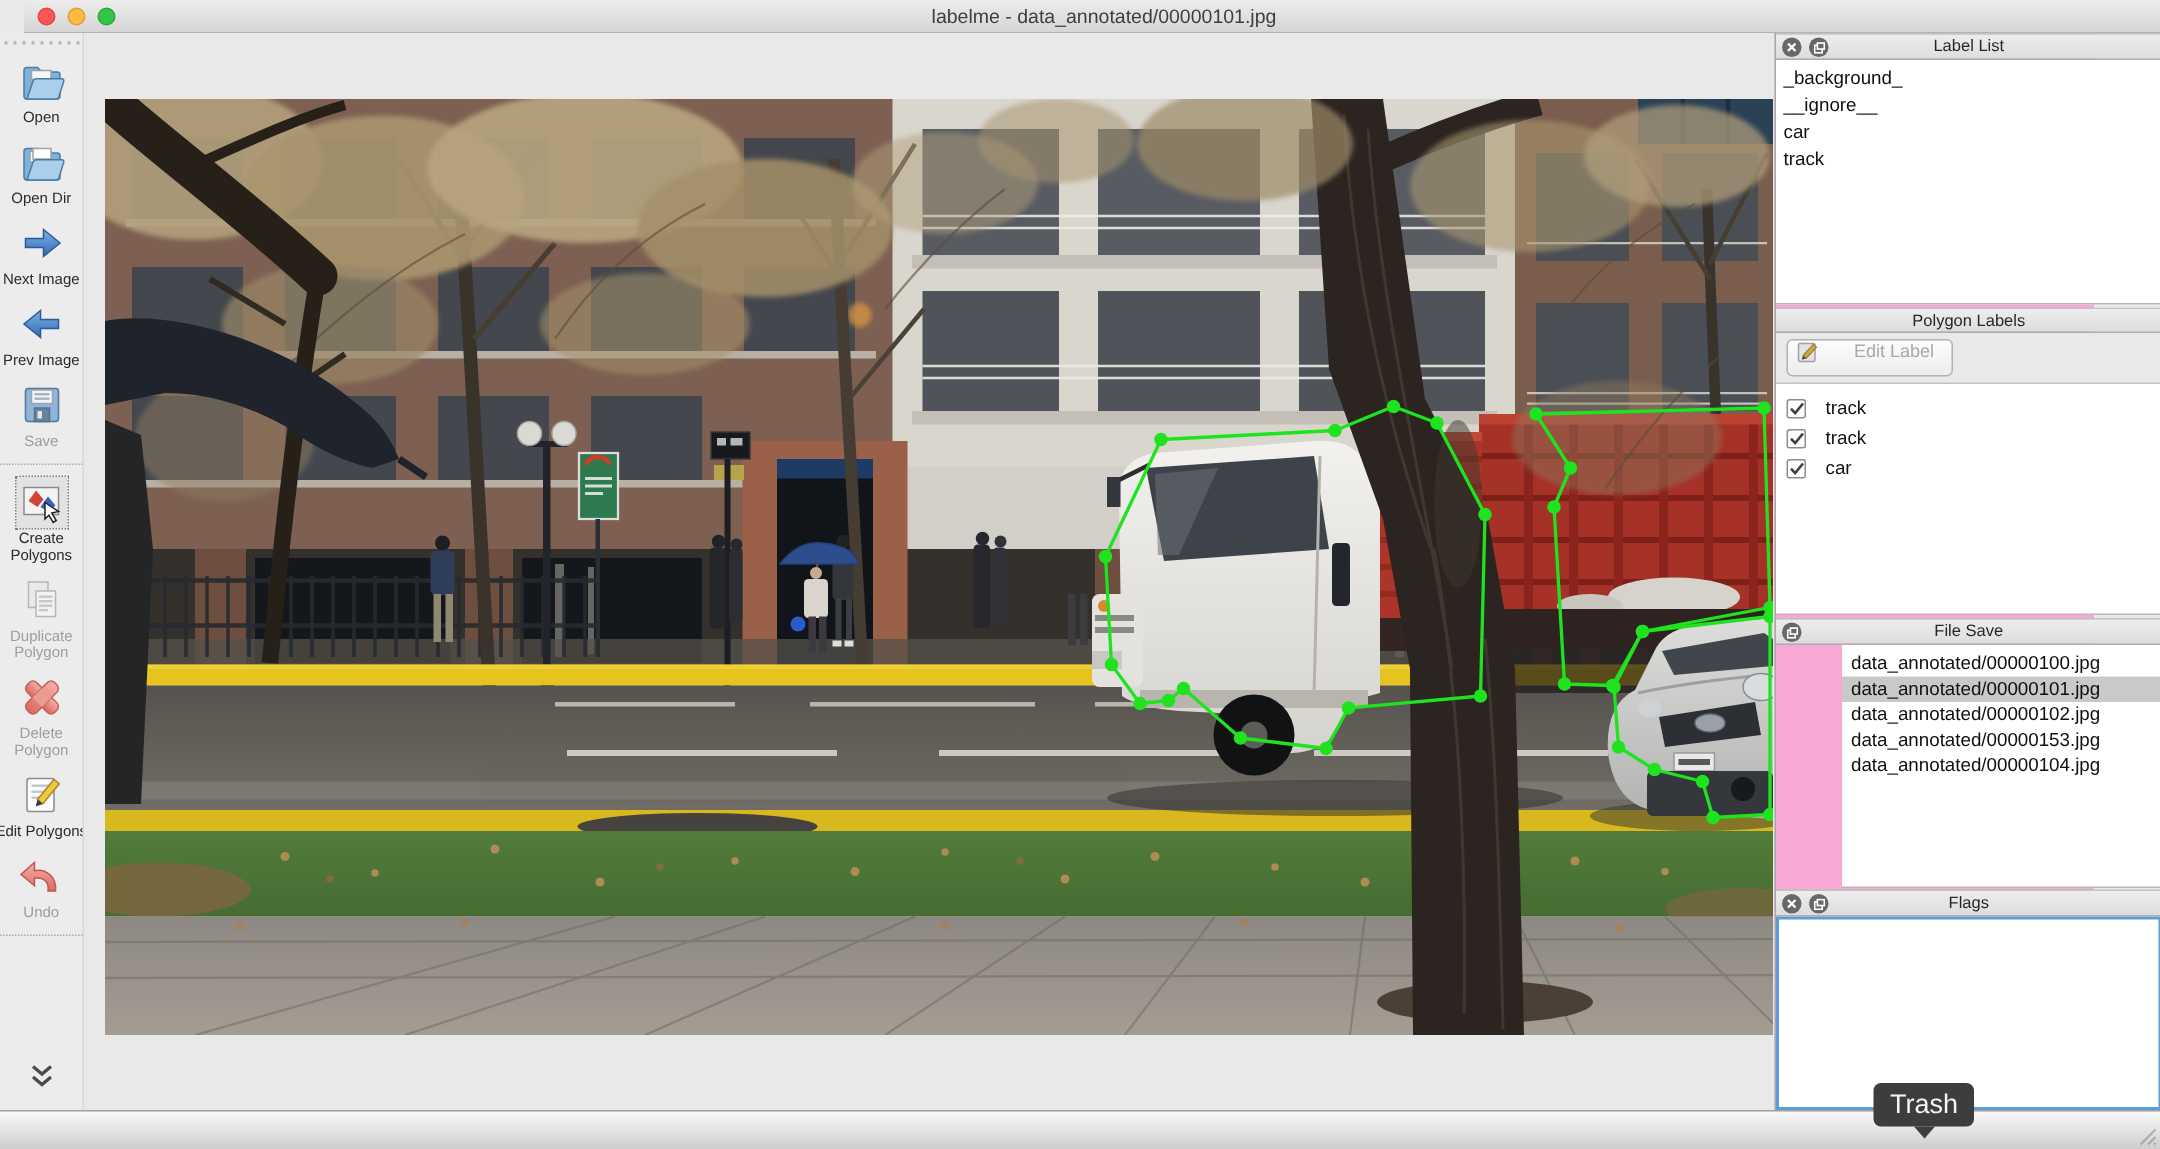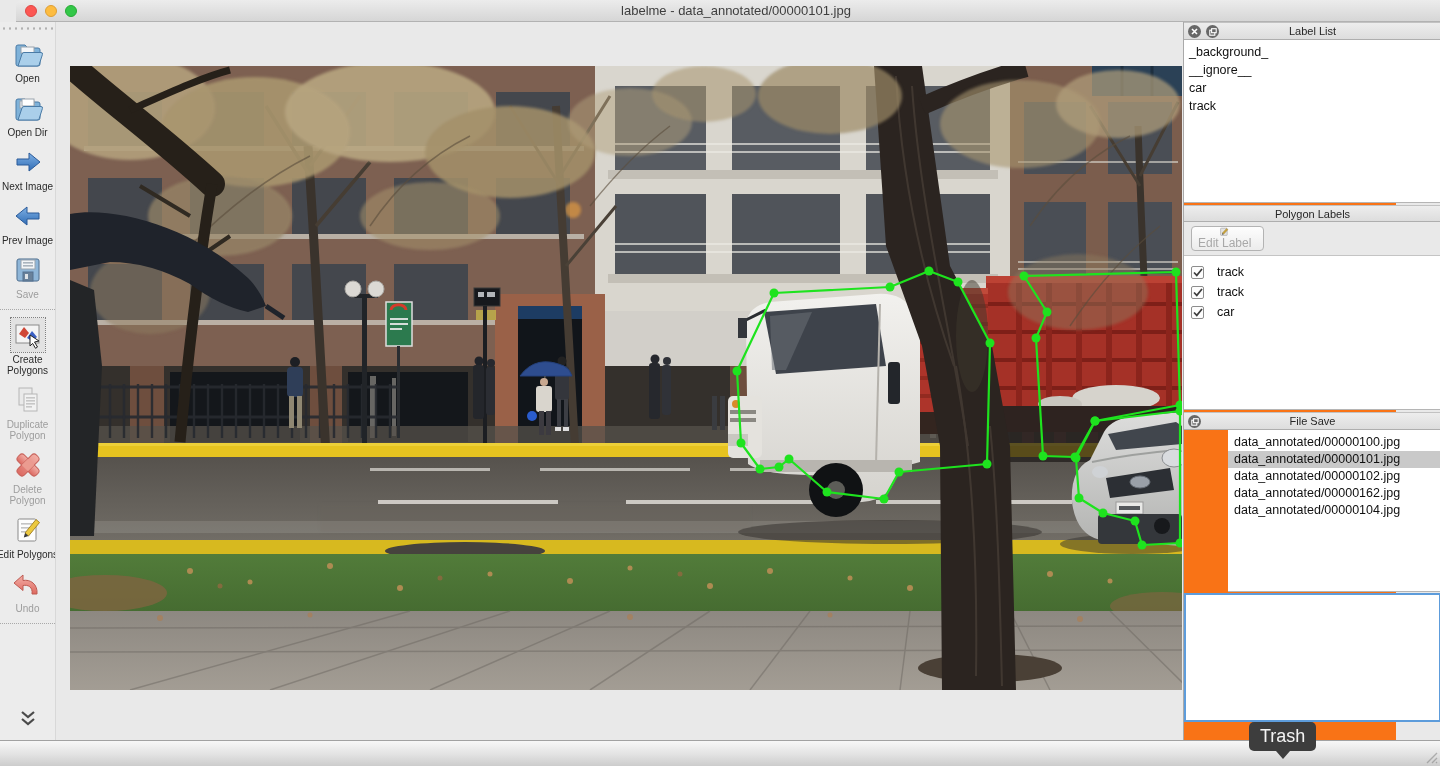--- a/index.html
+++ b/index.html
@@ -41,41 +41,41 @@
   .tb-spacer { flex:1; }
   .tb-expand { margin-bottom:8px; }
 
   
   .canvas { position:absolute; left:70px; top:0; width:1113px; height:718px;
     background:#e9e9e9; overflow:hidden; }
   .photo { position:absolute; left:0; top:44px; width:1112px; height:624px; display:block; }
 
   
   .dock { position:absolute; left:1183px; top:0; width:213px; height:718px;
-    background:#f97316; border-left:1px solid #a9a9a9; }
+    background:#f9a8d4; border-left:1px solid #a9a9a9; }
   .panel { position:absolute; left:0; width:257px; }
   .phead { position:relative; height:18px; background:linear-gradient(#ededed,#dddddd);
     border-top:1px solid #c2c2c2; border-bottom:1px solid #aeaeae; }
   .phead .ptitle { display:block; text-align:center; font-size:11px; color:#262626;
     line-height:17px; }
   .hbtns { position:absolute; left:4px; top:2px; display:flex; gap:5px; }
   .hbtn { width:13px; height:13px; border-radius:50%; background:#686868;
     display:flex; align-items:center; justify-content:center; }
   .hbtn svg { display:block; }
   .plist { background:#ffffff; border-bottom:1px solid #b5b5b5; overflow:hidden; }
   .lrow { height:18px; line-height:18px; padding-left:5px; font-size:12.5px; color:#101010;
     white-space:nowrap; }
   .frow { height:17px; line-height:17px; padding-left:6px; font-size:12.5px; color:#101010;
     white-space:nowrap; }
   .frow.selected { background:#c9c9c9; }
   .editrow { height:34px; background:#e9e9e9; border-bottom:1px solid #c4c4c4;
     display:flex; align-items:center; padding-left:7px; }
-  .editbtn { display:inline-flex; align-items:center; gap:0; height:25px;
+  .editbtn { display:inline-flex; gap:23px; height:25px;
     padding:0 12px 0 6px; background:linear-gradient(#fdfdfd,#ececec);
-    border:1px solid #b3b3b3; border-radius:4px; font-size:12px; color:#a8a8a8;flex-direction:column; }
+    border:1px solid #b3b3b3; border-radius:4px; font-size:12px; color:#a8a8a8; }
   .prow { height:20px; display:flex; align-items:center; padding-left:7px; }
   .cbox { width:13px; height:13px; background:#fdfdfd; border:1px solid #8d8d8d;
     border-radius:2px; display:flex; align-items:center; justify-content:center; }
   .prow .plbl { margin-left:13px; font-size:12.5px; color:#101010; }
   .flagsbody { background:#ffffff; border:2px solid #5d9cdb; }
 
   
   .statusbar { position:absolute; left:0; top:740px; width:1440px; height:26px;
     background:linear-gradient(#f8f8f8 0%, #e2e2e2 55%, #cccccc 100%);
     border-top:1px solid #a2a2a2; z-index:30; }
@@ -763,26 +763,42 @@
                 <rect x="2.6" y="0.7" width="4.6" height="4" fill="#686868" stroke="#fff" stroke-width="1.1"></rect>
                 </svg>
             </span>
           </div>
           <span class="ptitle">File Save</span>
         </div>
         <div class="plist" style="height:162px; padding-top:4px;margin-left:44px;">
           <div class="frow">data_annotated/00000100.jpg</div>
           <div class="frow selected">data_annotated/00000101.jpg</div>
           <div class="frow">data_annotated/00000102.jpg</div>
-          <div class="frow">data_annotated/00000162.jpg</div>
+          <div class="frow">data_annotated/00000153.jpg</div>
           <div class="frow">data_annotated/00000104.jpg</div>
         </div>
       </div>
 
       <div class="panel" style="top:571px;">
+        <div class="phead">
+          <div class="hbtns">
+            <span class="hbtn">
+              <svg width="7" height="7" viewBox="0 0 7 7">
+                <path d="M1,1 L6,6 M6,1 L1,6" stroke="#fff" stroke-width="1.6"></path>
+                </svg>
+            </span>
+            <span class="hbtn">
+              <svg width="8" height="8" viewBox="0 0 8 8">
+                <rect x="0.8" y="2.2" width="5" height="5" fill="none" stroke="#fff" stroke-width="1.1"></rect>
+                <rect x="2.6" y="0.7" width="4.6" height="4" fill="#686868" stroke="#fff" stroke-width="1.1"></rect>
+                </svg>
+            </span>
+          </div>
+          <span class="ptitle">Flags</span>
+        </div>
         <div class="flagsbody" style="height:129px;"></div>
       </div>
     </div>
   </div>
 
   <div class="statusbar">
     <svg class="grip" viewBox="0 0 13 13">
       <path d="M12,2 L2,12 M12,7 L7,12 M12,11 L11,12" stroke="#8a8a8a" stroke-width="1.4"></path>
     </svg>
   </div>

